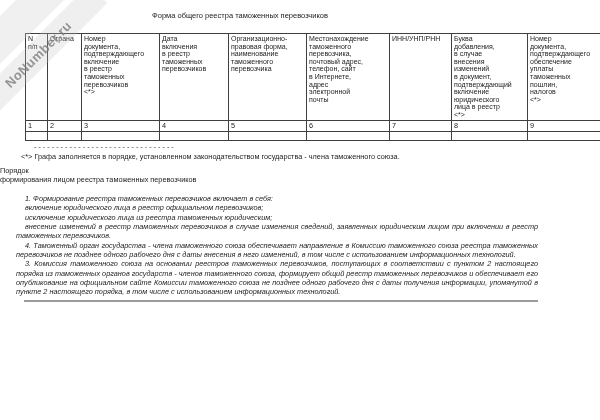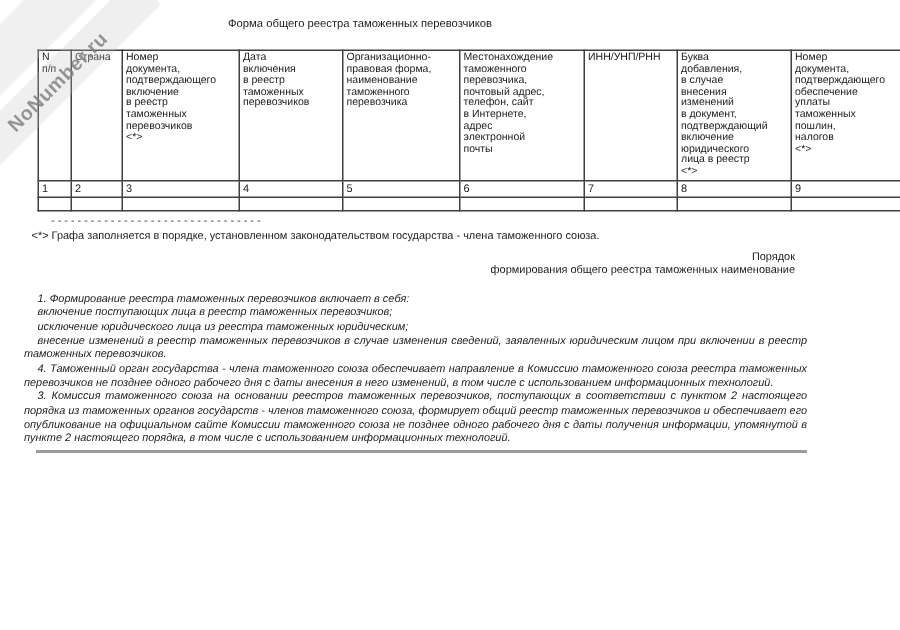--- a/index.html
+++ b/index.html
@@ -45,21 +45,21 @@
   .sep-dashes {
     position:absolute; left:34px; top:142px;
     font-size:7.3px; letter-spacing:2px; color:#333; white-space:nowrap;
   }
   .footnote {
     position:absolute; left:16px; top:152px; width:560px;
     font-size:7.3px; line-height:9.3px; padding-left:5px; white-space:nowrap;
   }
   .order-heading {
     position:absolute; left:0; top:166px; width:530px;
-    text-align:right; font-size:7.3px; line-height:9.33px;
+    text-align:left; font-size:7.3px; line-height:9.33px;
   }
   .order-body {
     position:absolute; left:16px; top:194px; width:522px;
     font-size:7.3px; line-height:9.33px; text-align:justify;
   }
   .order-body p { margin:0; text-indent:9px;font-style:italic; }
 
   .bottom-rule {
     position:absolute; left:24px; top:300px; width:514px; height:2px;
     background:#9b9b9b;
@@ -165,25 +165,25 @@
       <td></td>
     </tr>
   </tbody>
 </table>
 
 <div class="sep-dashes">--------------------------------</div>
 <div class="footnote">&lt;*&gt; Графа заполняется в порядке, установленном законодательством государства - члена таможенного союза.</div>
 
 <div class="order-heading">
   <div>Порядок</div>
-  <div>формирования общего реестра таможенных наименование</div>
+  <div>формирования лицом реестра таможенных перевозчиков</div>
 </div>
 
 <div class="order-body">
   <p>1. Формирование реестра таможенных перевозчиков включает в себя:</p>
-  <p>включение поступающих лица в реестр таможенных перевозчиков;</p>
+  <p>включение юридического лица в реестр официальном перевозчиков;</p>
   <p>исключение юридического лица из реестра таможенных юридическим;</p>
   <p>внесение изменений в реестр таможенных перевозчиков в случае изменения сведений, заявленных юридическим лицом при включении в реестр таможенных перевозчиков.</p>
   <p>4. Таможенный орган государства - члена таможенного союза обеспечивает направление в Комиссию таможенного союза реестра таможенных перевозчиков не позднее одного рабочего дня с даты внесения в него изменений, в том числе с использованием информационных технологий.</p>
   <p>3. Комиссия таможенного союза на основании реестров таможенных перевозчиков, поступающих в соответствии с пунктом 2 настоящего порядка из таможенных органов государств - членов таможенного союза, формирует общий реестр таможенных перевозчиков и обеспечивает его опубликование на официальном сайте Комиссии таможенного союза не позднее одного рабочего дня с даты получения информации, упомянутой в пункте 2 настоящего порядка, в том числе с использованием информационных технологий.</p>
 </div>
 
 <div class="bottom-rule"></div>
 
 </body></html>

